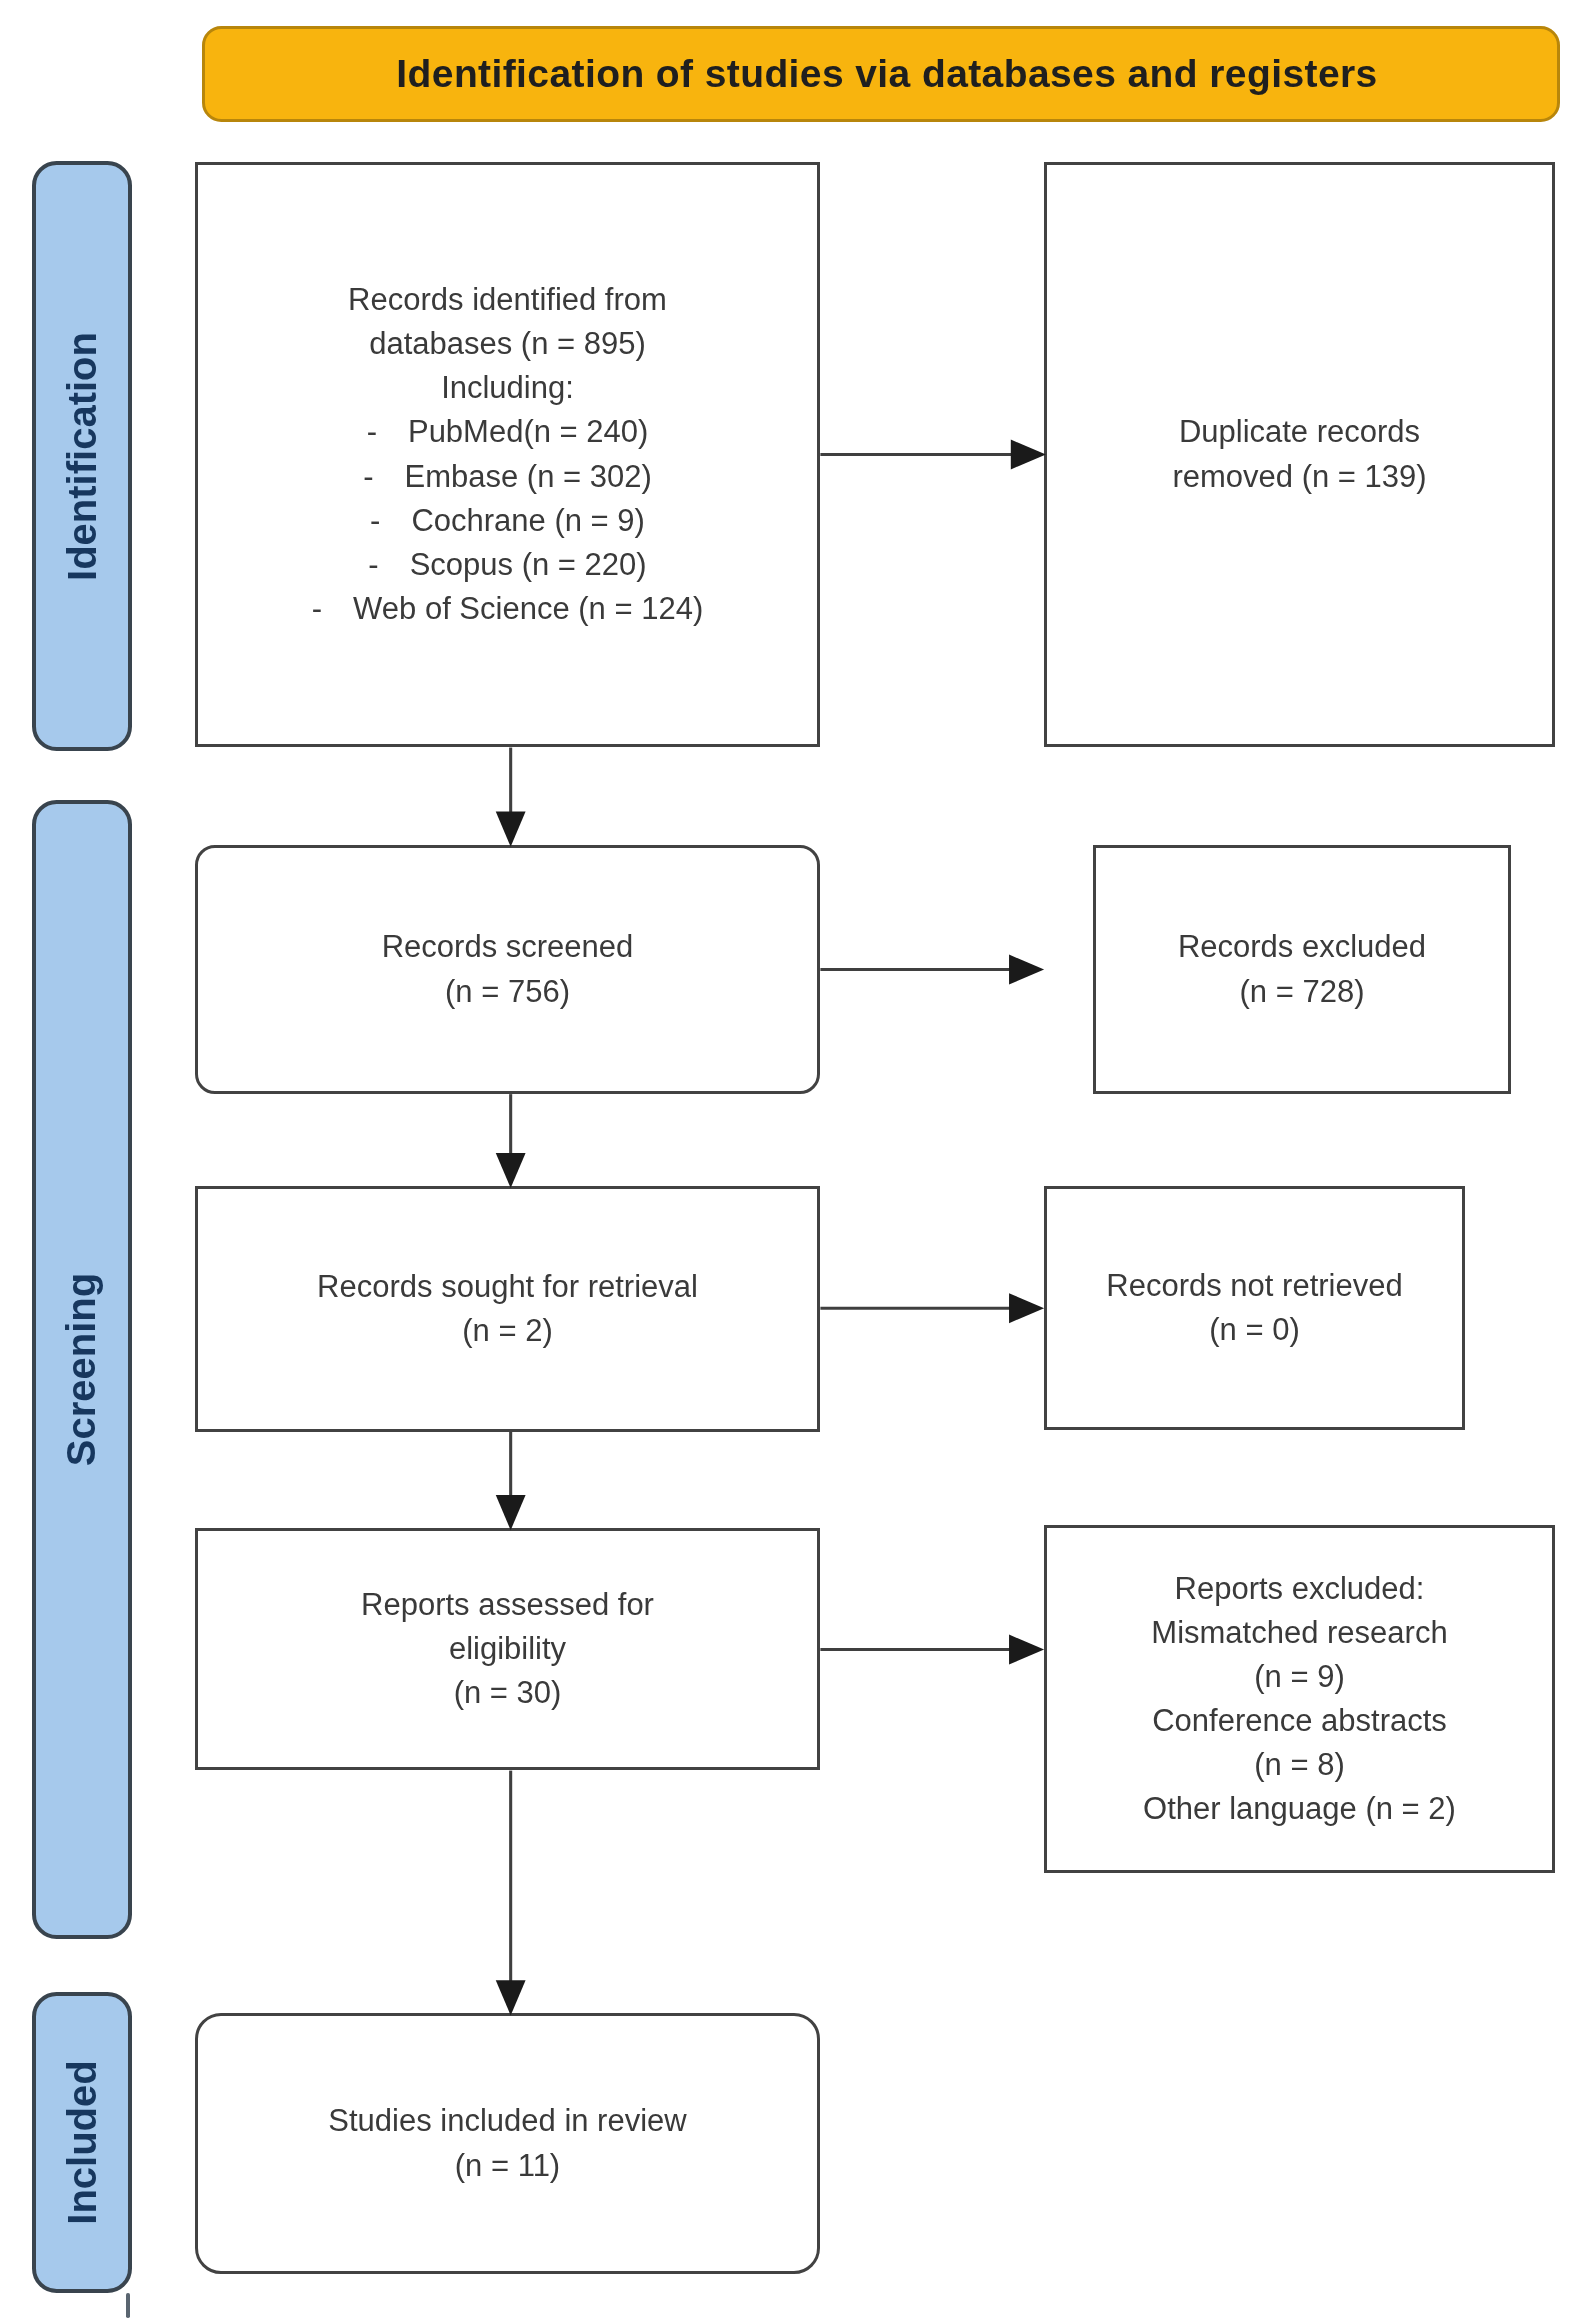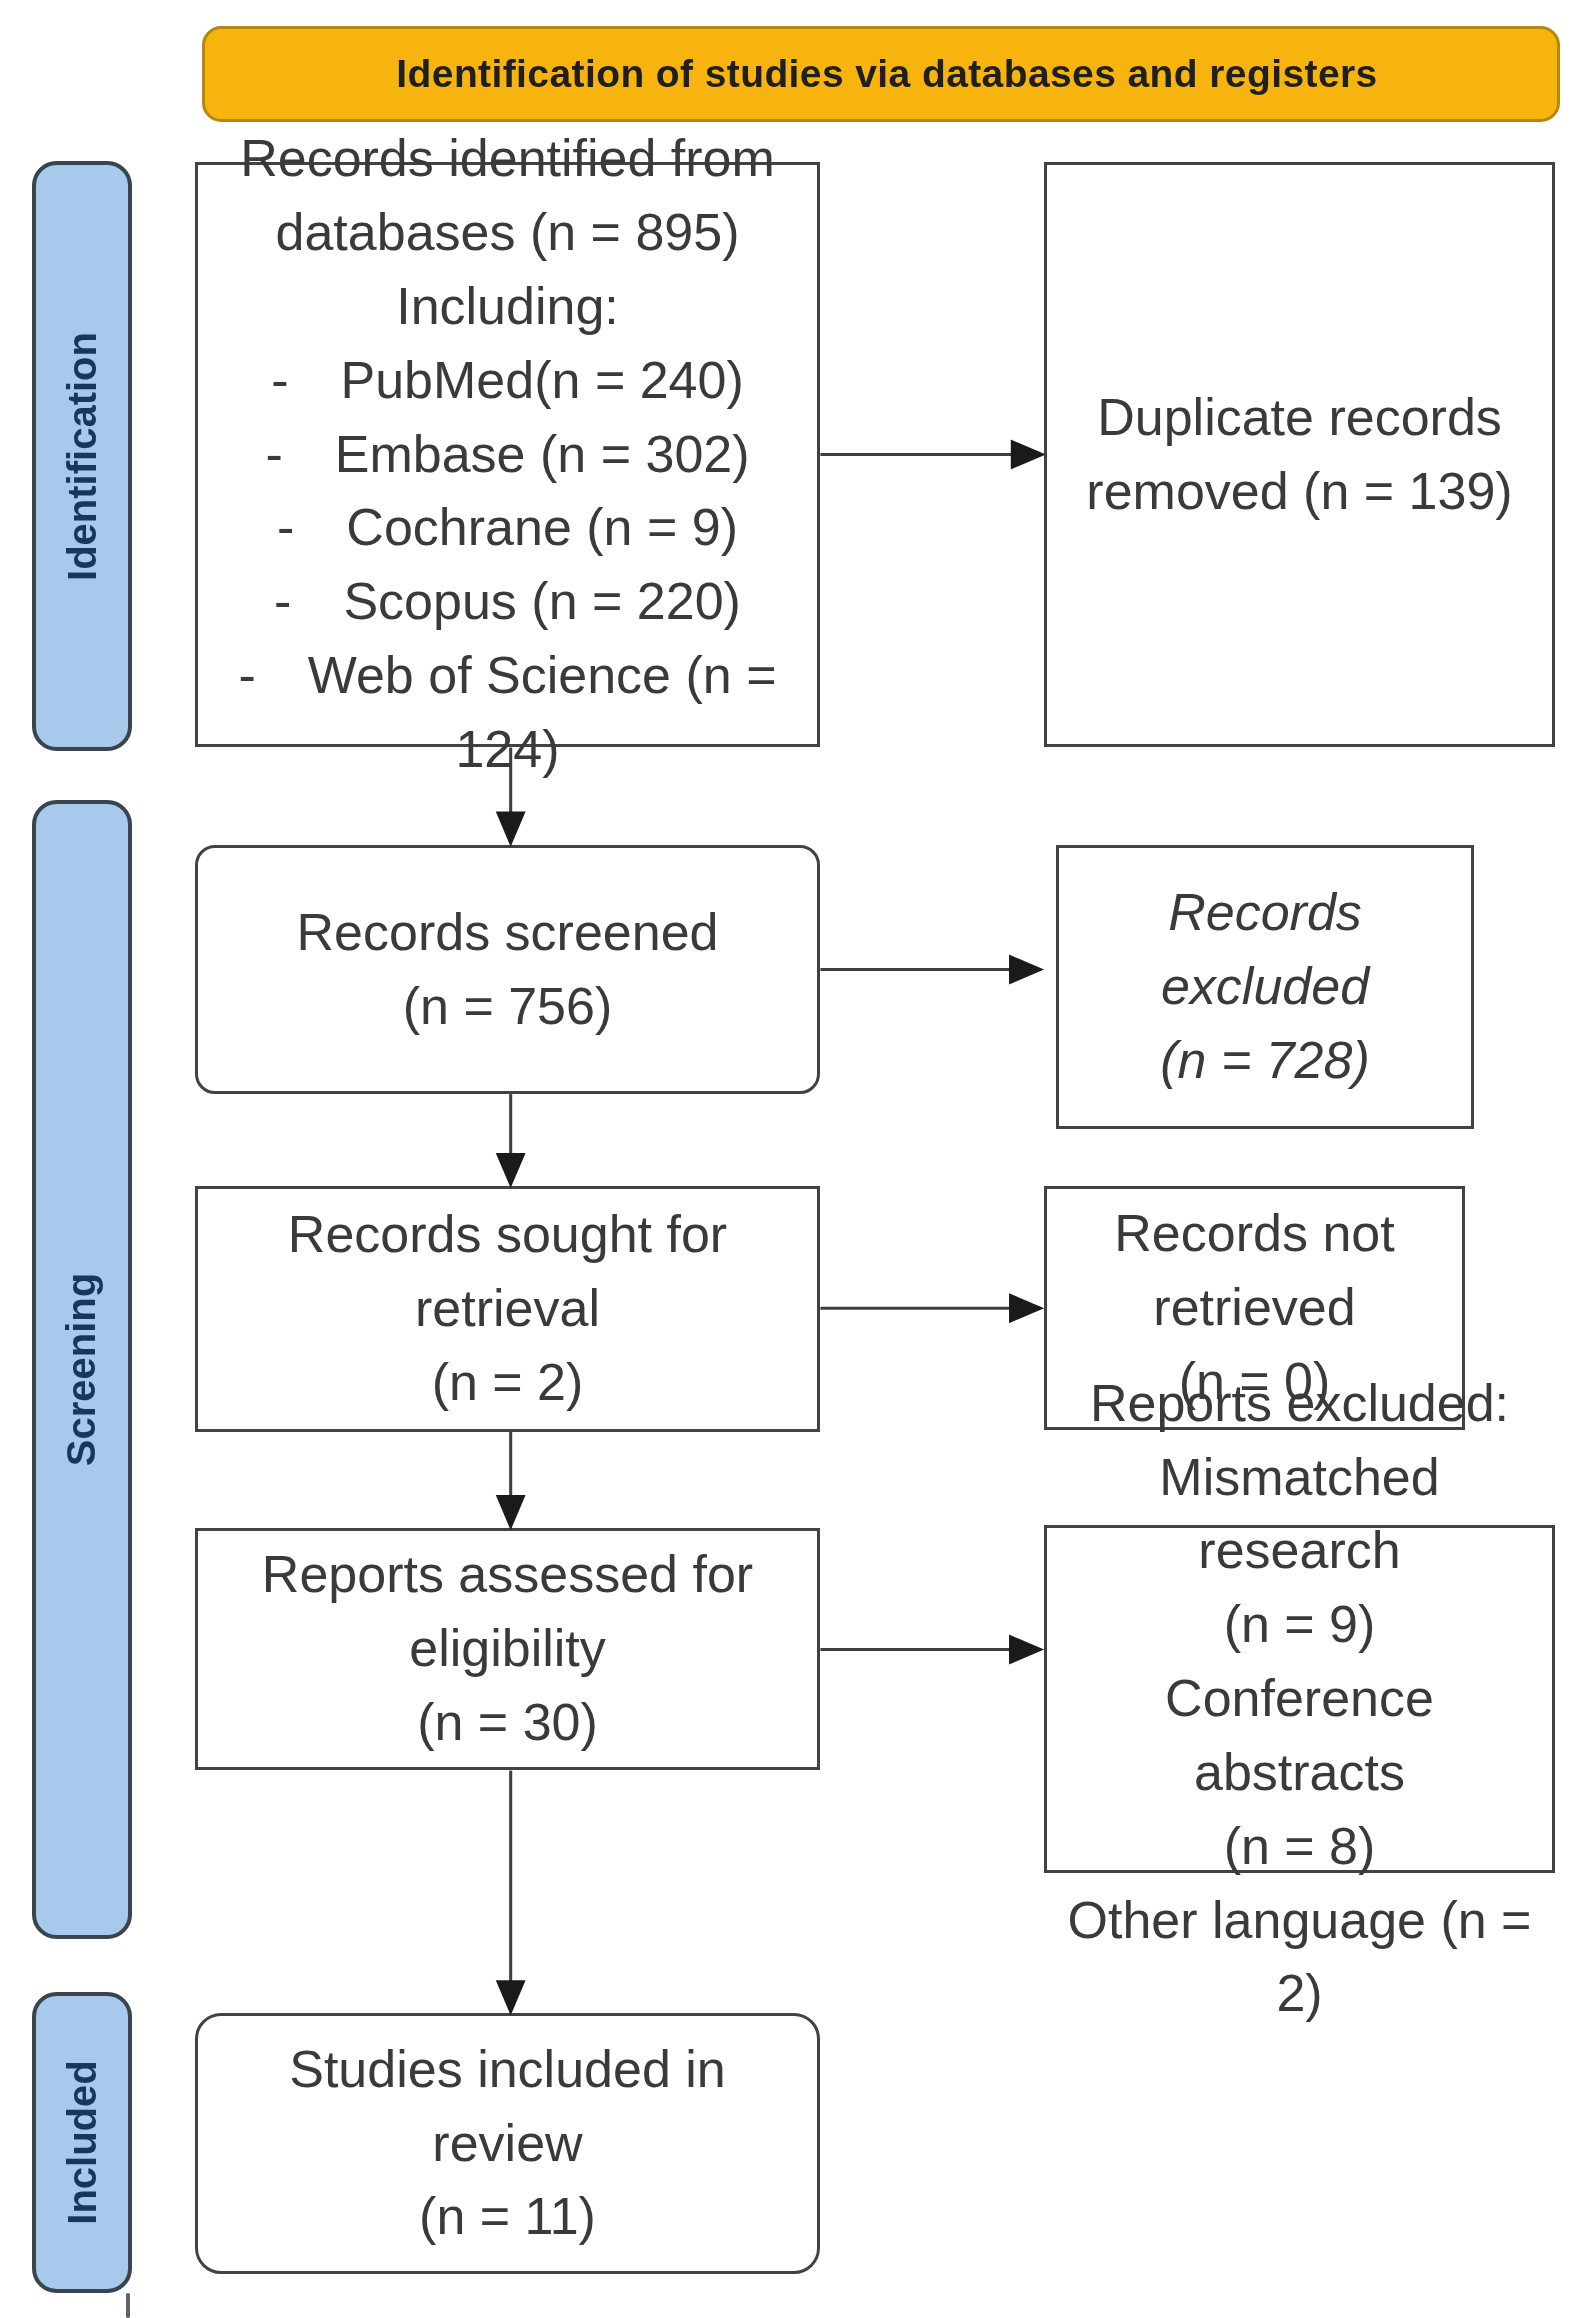--- a/index.html
+++ b/index.html
@@ -53,32 +53,32 @@
   .flow-box{
     position:absolute;
     background:#fff;
     border:3.5px solid var(--box-border);
     box-sizing:border-box;
     display:flex;align-items:center;justify-content:center;
     text-align:center;
   }
   .box-text{
     white-space:pre-line;
-    font-size:52px;line-height:1.42;color:var(--box-text);
+    font-size:31px;line-height:1.42;color:var(--box-text);
     padding:0 12.3px;
   }
   
   .b-identified{left:195px;top:162px;width:625px;height:585px;}
   .b-screened{left:195px;top:845px;width:625px;height:249px;border-radius:20px;}
   .b-sought{left:195px;top:1186px;width:625px;height:246px;}
   .b-assessed{left:195px;top:1528px;width:625px;height:242px;}
   .b-included{left:195px;top:2013px;width:625px;height:261px;border-radius:26px;}
   
   .b-duplicates{left:1044px;top:162px;width:511px;height:585px;}
-  .b-excluded{left:1056px;top:845px;width:418px;height:284px;font-style:italic;}
+  .b-excluded{left:1093px;top:845px;width:418px;height:249px;}
   .b-notretrieved{left:1044px;top:1186px;width:421px;height:244px;}
   .b-reportsexcluded{left:1044px;top:1525px;width:511px;height:348px;}
   .arrows{
     position:absolute;left:0;top:0;width:1582px;height:2319px;
     pointer-events:none;
   }
   .arrow-line{stroke:var(--arrow);stroke-width:3.5;}
   .arrow-head{fill:#1A1A1A;stroke:none;}
   .crop-artifact{
     position:absolute;left:126px;top:2293px;width:4.4px;height:25.4px;

